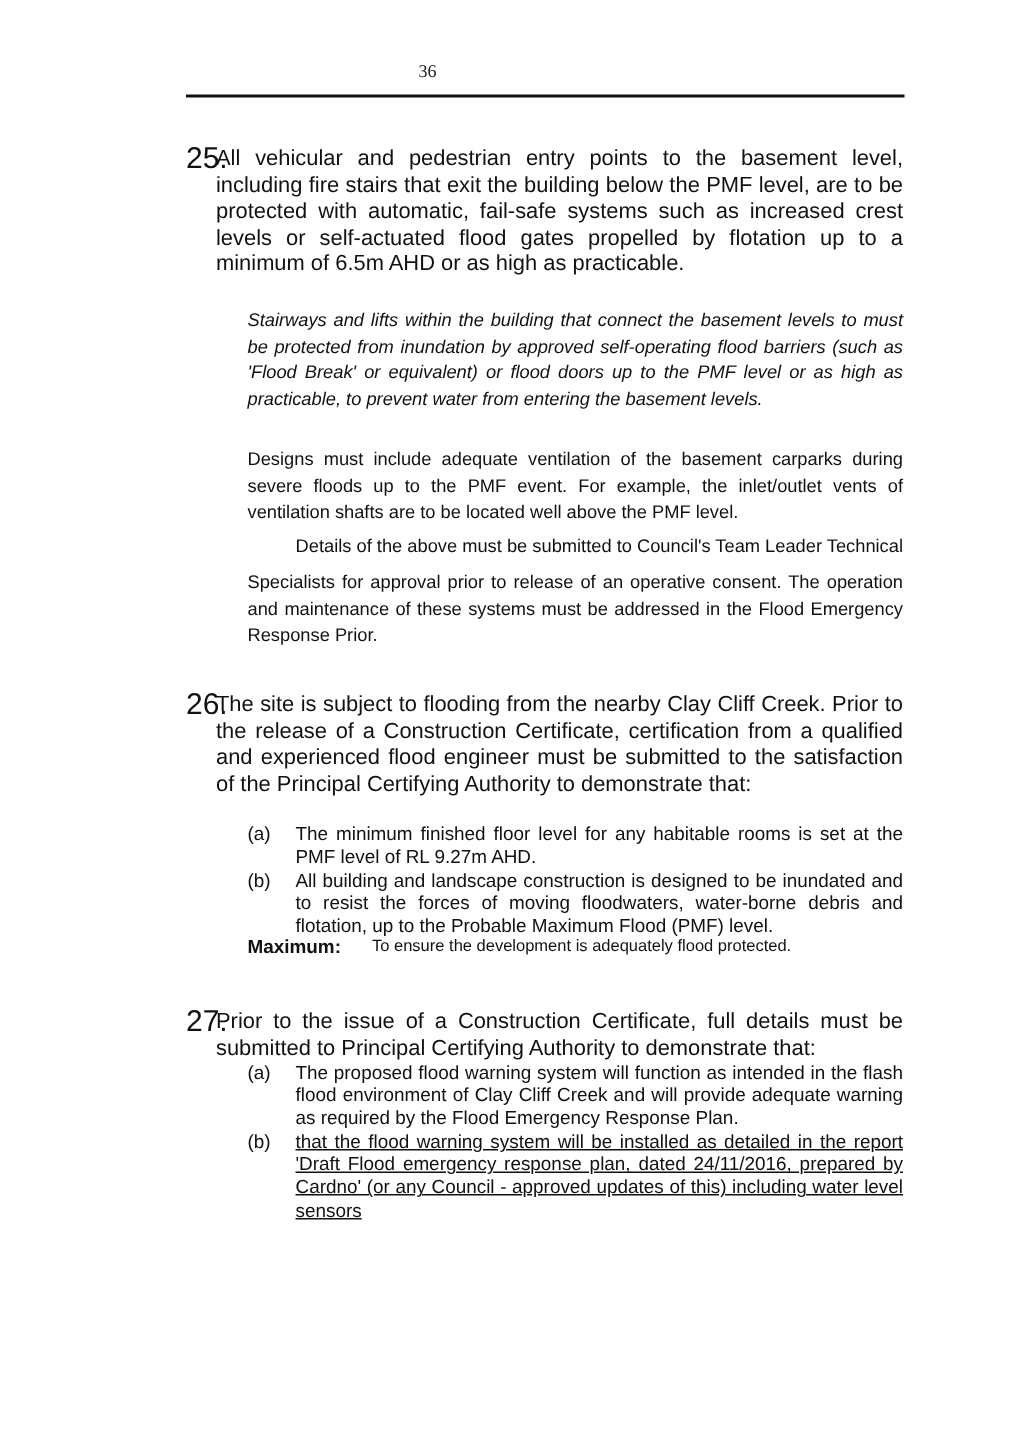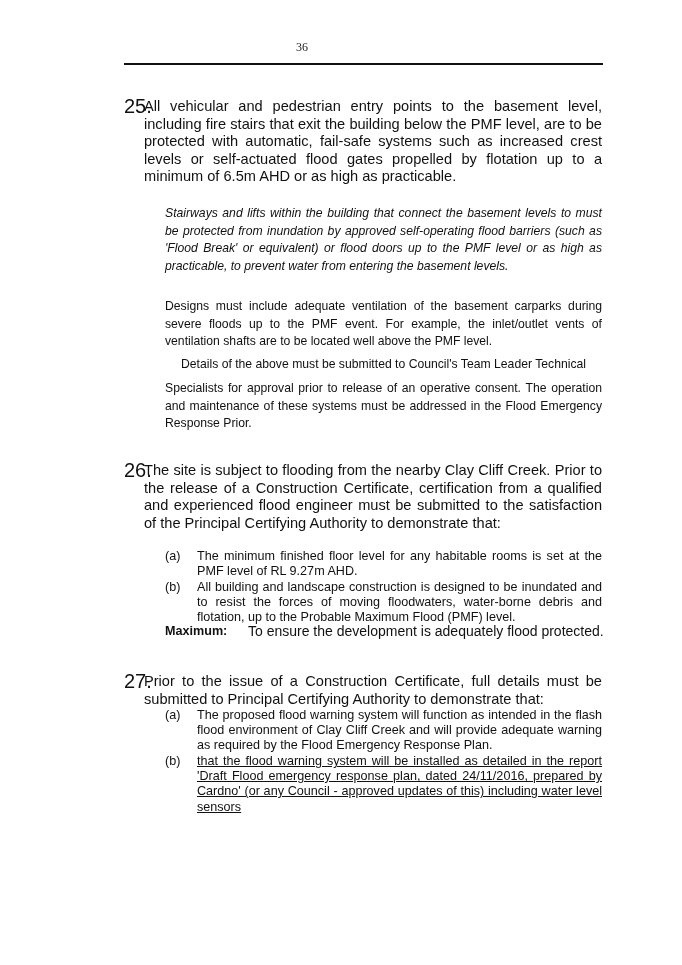--- a/index.html
+++ b/index.html
@@ -17,21 +17,20 @@
     }
     .page-number {
       position: absolute;
       top: 40px;
       left: 0;
       width: 570px;
       text-align: center;
       font-family: "Liberation Serif", serif;
       font-size: 12px;
       color: #222;
-      margin-left: 17px;
     }
     .header-rule {
       position: absolute;
       top: 63px;
       left: 124px;
       width: 479px;
       height: 0;
       border-top: 2px solid #111;
     }
     .cond {
@@ -76,41 +75,41 @@
     .reason-label {
       position: absolute;
       left: 165px;
       font-weight: bold;
       font-size: 12.6px;
       line-height: 15px;
     }
     .reason-text {
       position: absolute;
       left: 248px;
-      font-size: 14px;
+      font-size: 11px;
       line-height: 15px;
     }
     .justify-last {
       text-align-last: justify;
     }
   </style>
 </head>
 <body>
 
 <div class="page-number">36</div>
 <div class="header-rule"></div>
 
 <div class="cond" style="top:98px;">
   <span class="cond-num">25.</span>
   <div class="cond-text">All vehicular and pedestrian entry points to the basement level, including fire stairs that exit the building below the PMF level, are to be protected with automatic, fail-safe systems such as increased crest levels or self-actuated flood gates propelled by flotation up to a minimum of 6.5m AHD or as high as practicable.</div>
 </div>
 
 <div class="sub-para" style="top:205px;font-style:italic;">Stairways and lifts within the building that connect the basement levels to must be protected from inundation by approved self-operating flood barriers (such as 'Flood Break' or equivalent) or flood doors up to the PMF level or as high as practicable, to prevent water from entering the basement levels.</div>
 <div class="sub-para" style="top:298px;">Designs must include adequate ventilation of the basement carparks during severe floods up to the PMF event. For example, the inlet/outlet vents of ventilation shafts are to be located well above the PMF level.</div>
-<div class="sub-para" style="top:356px; text-align:center;">Details of the above must be submitted to Council's Team Leader Technical</div>
+<div class="sub-para" style="top:356px; text-align:right;">Details of the above must be submitted to Council's Team Leader Technical</div>
 <div class="sub-para" style="top:380px;">Specialists for approval prior to release of an operative consent. The operation and maintenance of these systems must be addressed in the Flood Emergency Response Prior.</div>
 
 <div class="cond" style="top:462px;">
   <span class="cond-num">26.</span>
   <div class="cond-text">The site is subject to flooding from the nearby Clay Cliff Creek. Prior to the release of a Construction Certificate, certification from a qualified and experienced flood engineer must be submitted to the satisfaction of the Principal Certifying Authority to demonstrate that:</div>
 </div>
 
 <div class="item" style="top:549px; left:165px; width:437px;">
   <span class="item-label">(a)</span>
   <div class="item-text" style="margin-left:32px;">The minimum finished floor level for any habitable rooms is set at the PMF level of RL 9.27m AHD.</div>

